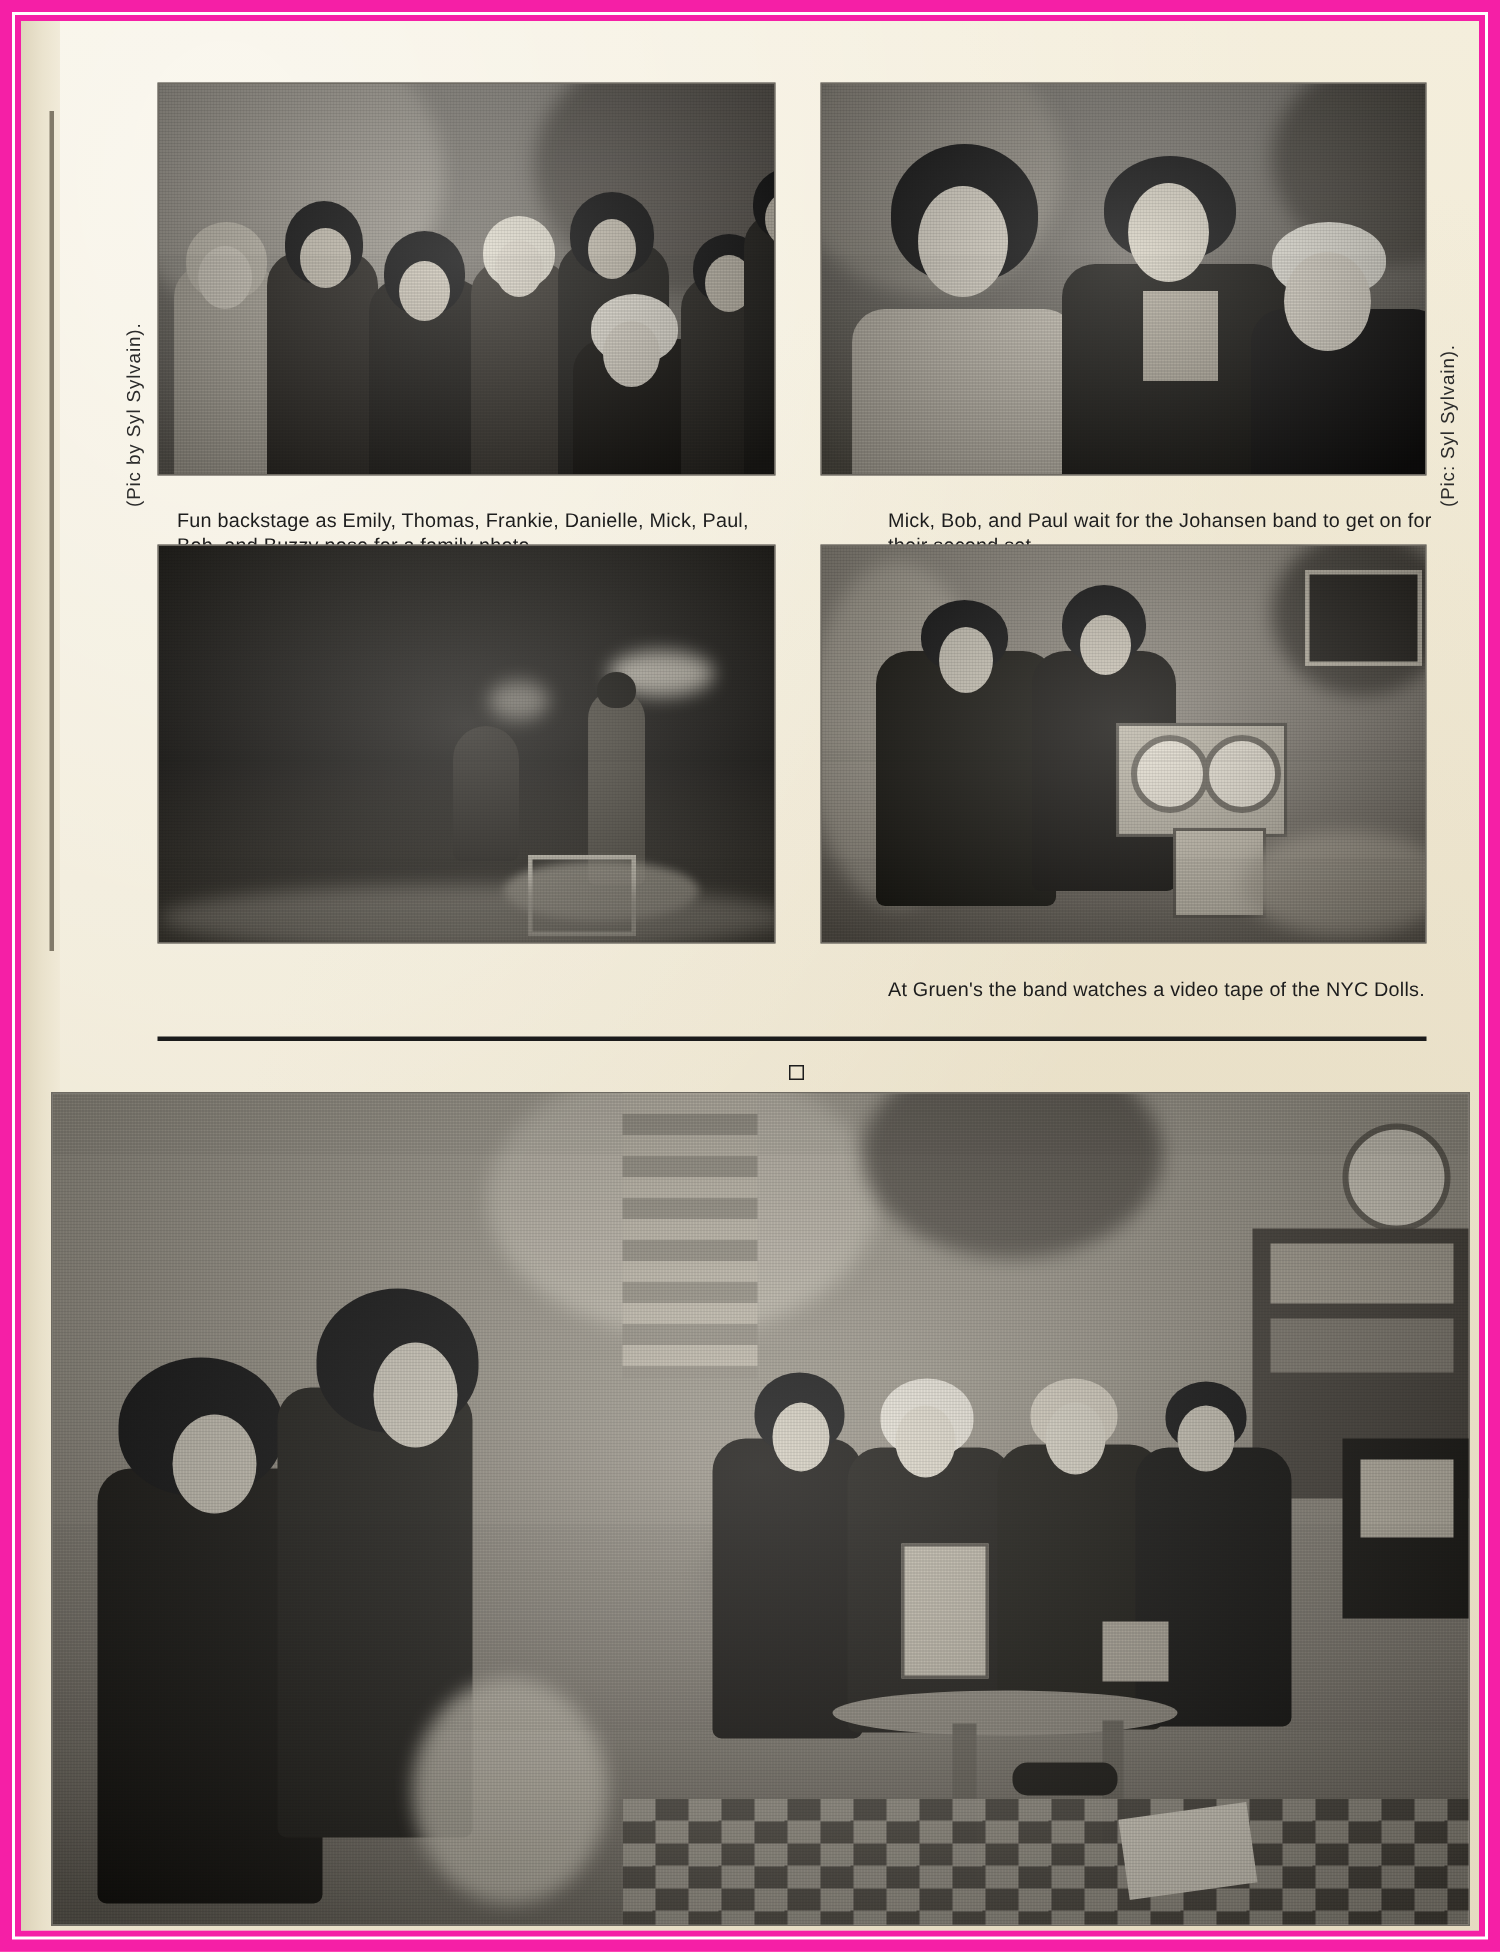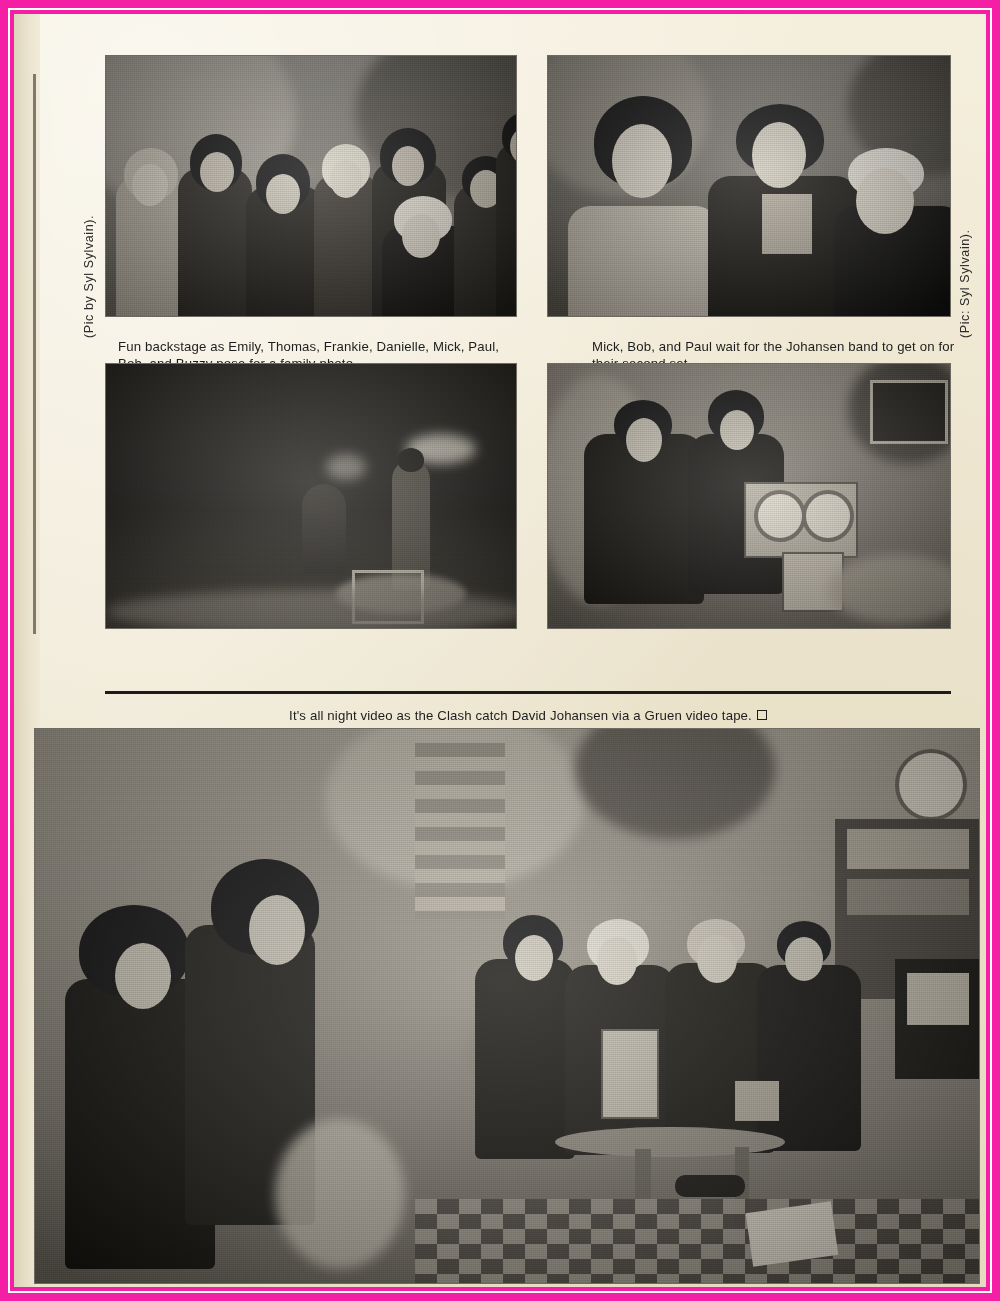--- a/index.html
+++ b/index.html
@@ -233,25 +233,26 @@
       <div class="head" style="left:172px; top:46px; width:34px; height:40px; background:#d3ccbd;"></div>
 
       <div style="position:absolute; left:196px; top:118px; width:110px; height:72px; background:#bdb7a8; border:2px solid #57534b;"></div>
       <div style="position:absolute; left:206px; top:126px; width:44px; height:44px; border-radius:50%; background:#eae4d6; border:4px solid #6d685e;"></div>
       <div style="position:absolute; left:254px; top:126px; width:44px; height:44px; border-radius:50%; background:#eae4d6; border:4px solid #6d685e;"></div>
       <div style="position:absolute; left:234px; top:188px; width:58px; height:56px; background:#cdc6b6; border:2px solid #5d584f;"></div>
       <div class="blob" style="left:280px; top:190px; width:140px; height:70px; background:#b3ab9c; opacity:.8;"></div>
       <div class="grainover"></div>
       <div class="vign"></div>
     </div>
+    <div class="caption" style="left:578px; top:637px; width:372px;">At Gruen's the band watches a video tape of the NYC Dolls.</div>
 
     <div class="rule" style="left:91px; top:677px; width:846px; height:3px;"></div>
 
     <div class="centerline" style="left:91px; top:694px; width:846px; text-align:center;">
-      <span>It's all night video as the Clash catch David Johansen via a Gruen video tape.</span><span class="endmark"></span>
+      <span class="endmark"></span>
     </div>
 
     <div class="photo" style="left:20px; top:714px; width:946px; height:556px;">
       <div class="ph-bg" style="background:linear-gradient(180deg,#b6b0a2 0%,#a39d90 35%,#8b857a 70%,#6f6a60 100%);"></div>
 
       <div class="blob" style="left:290px; top:-20px; width:260px; height:180px; background:#d7d1c2; opacity:.7;"></div>
       <div class="blob" style="left:540px; top:-30px; width:200px; height:140px; background:#4f4a42; opacity:.75;"></div>
       <div style="position:absolute; left:380px; top:0; width:90px; height:190px; background:repeating-linear-gradient(180deg,#cfc8b8 0 14px,#9d978a 14px 28px); opacity:.85;"></div>
       <div style="position:absolute; left:860px; top:20px; width:64px; height:64px; border-radius:50%; background:#ece6d7; border:4px solid #6f6a60;"></div>
 

